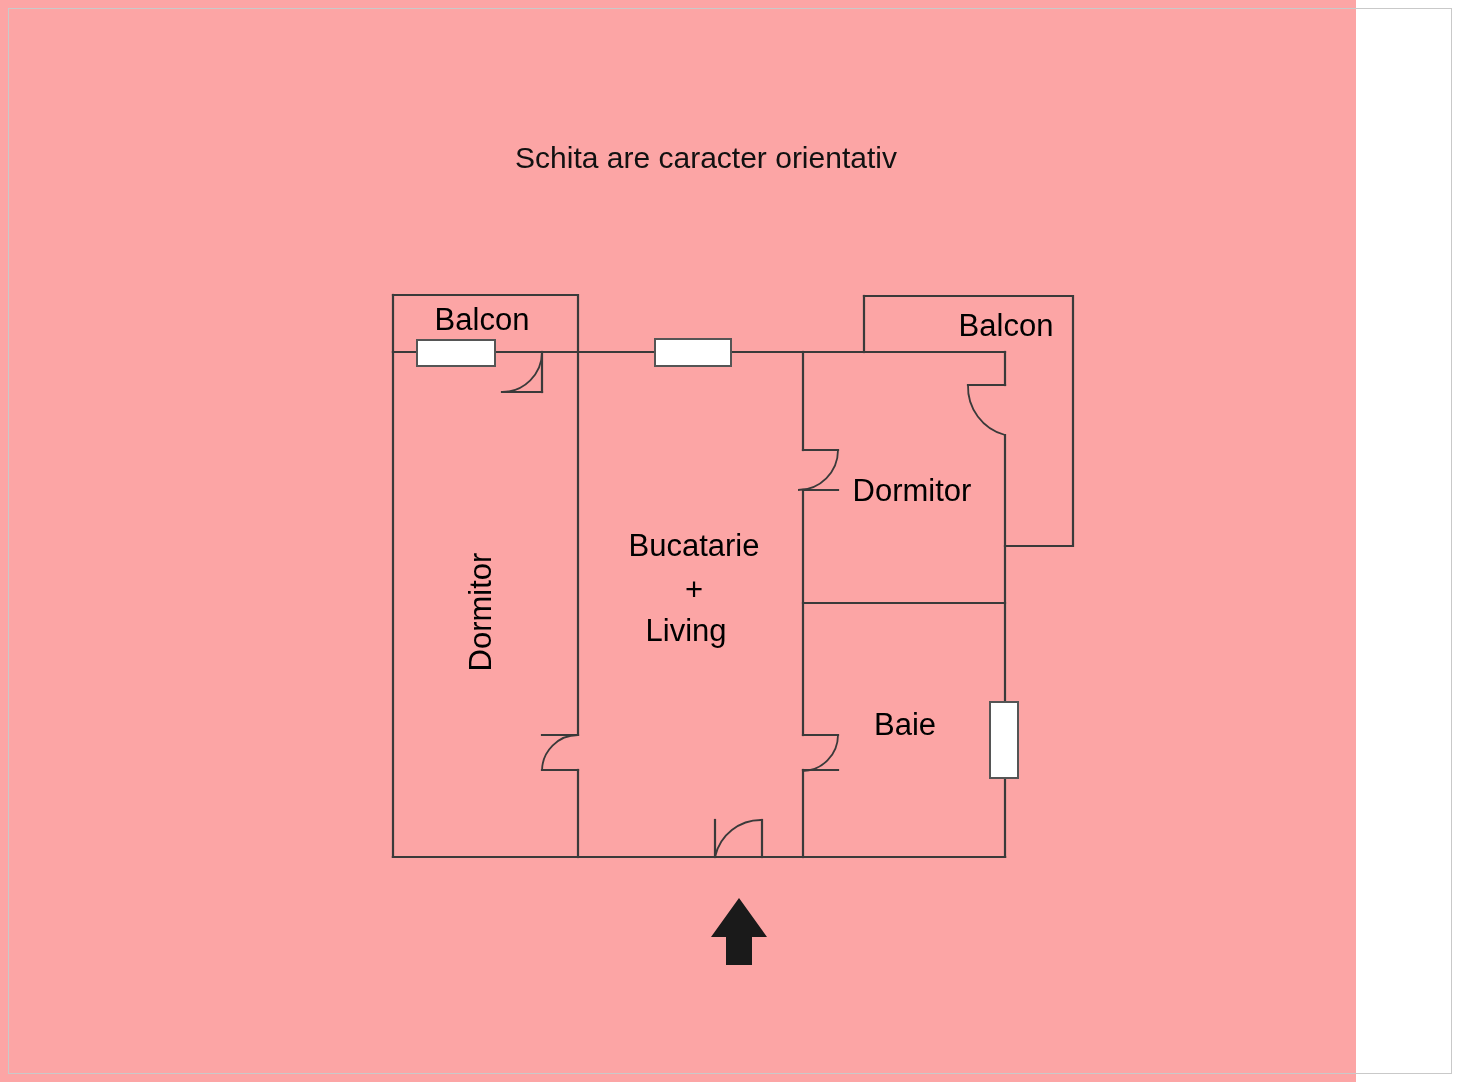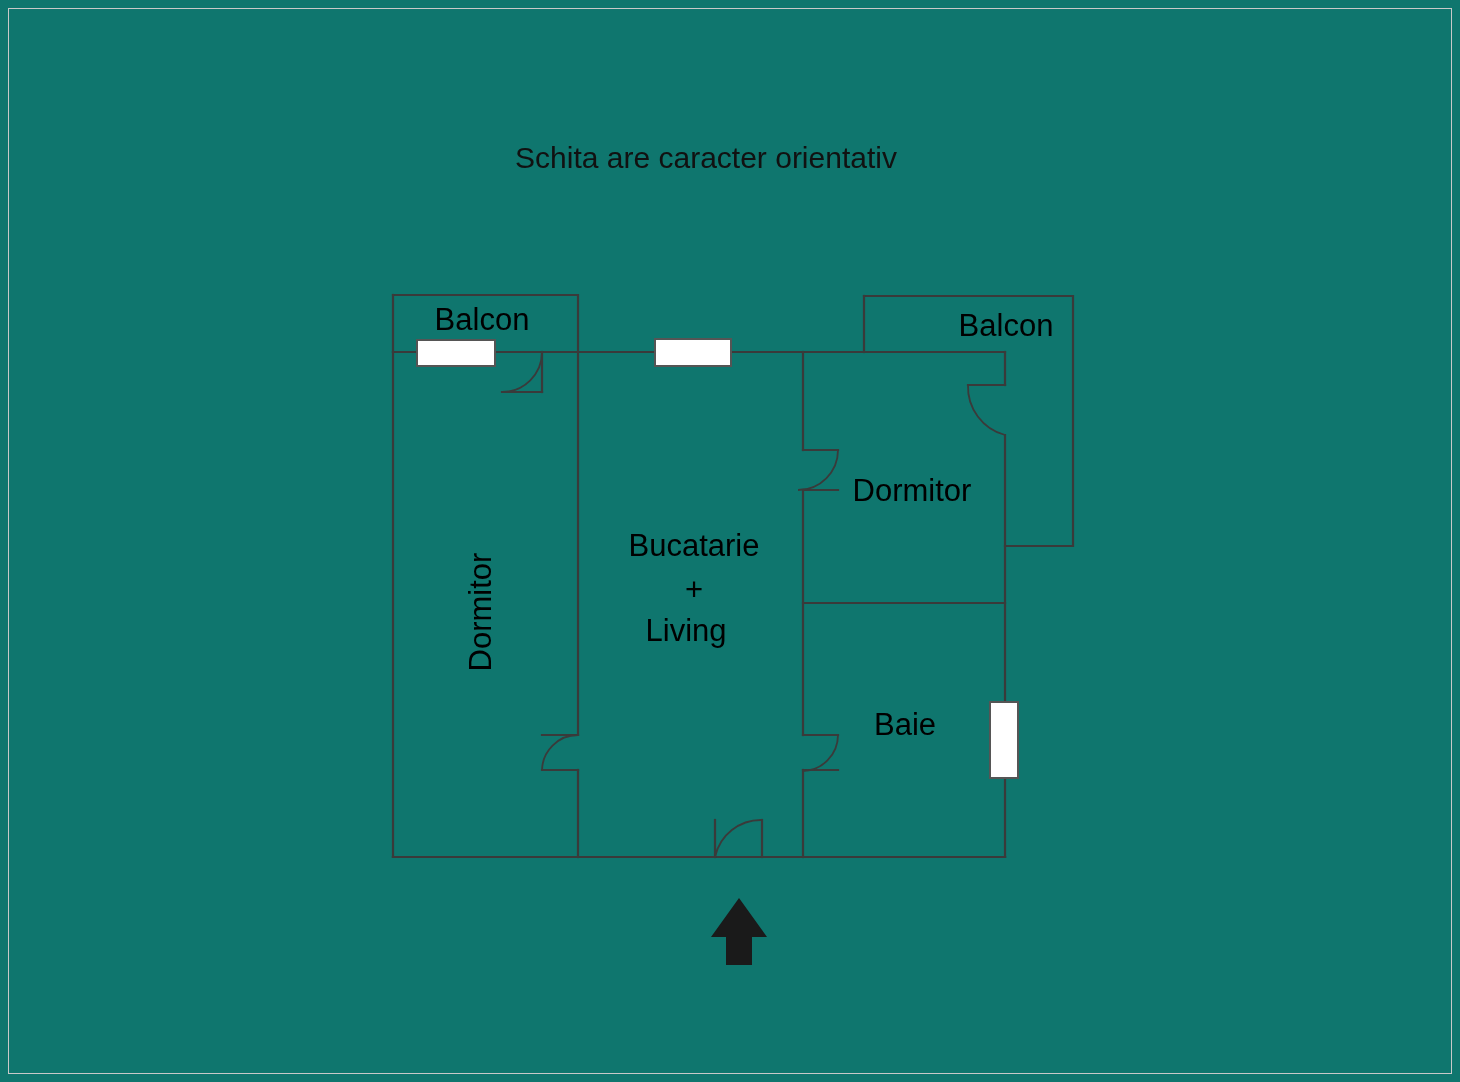--- a/index.html
+++ b/index.html
@@ -8,23 +8,23 @@
     background: #ffffff;
   }
   body {
     width: 1460px;
     height: 1082px;
     font-family: "Liberation Sans", sans-serif;
     overflow: hidden;
   }
   #page {
     position: relative;
-    width: 1460px;
+    width: 1356px;
     height: 1082px;
-    background: #0f766e;
+    background: #fca5a5;
     box-sizing: border-box;
   }
   #page-border {
     position: absolute;
     left: 8px;
     top: 8px;
     width: 1444px;
     height: 1066px;
     border: 1px solid #c9c9c9;
     box-sizing: border-box;

